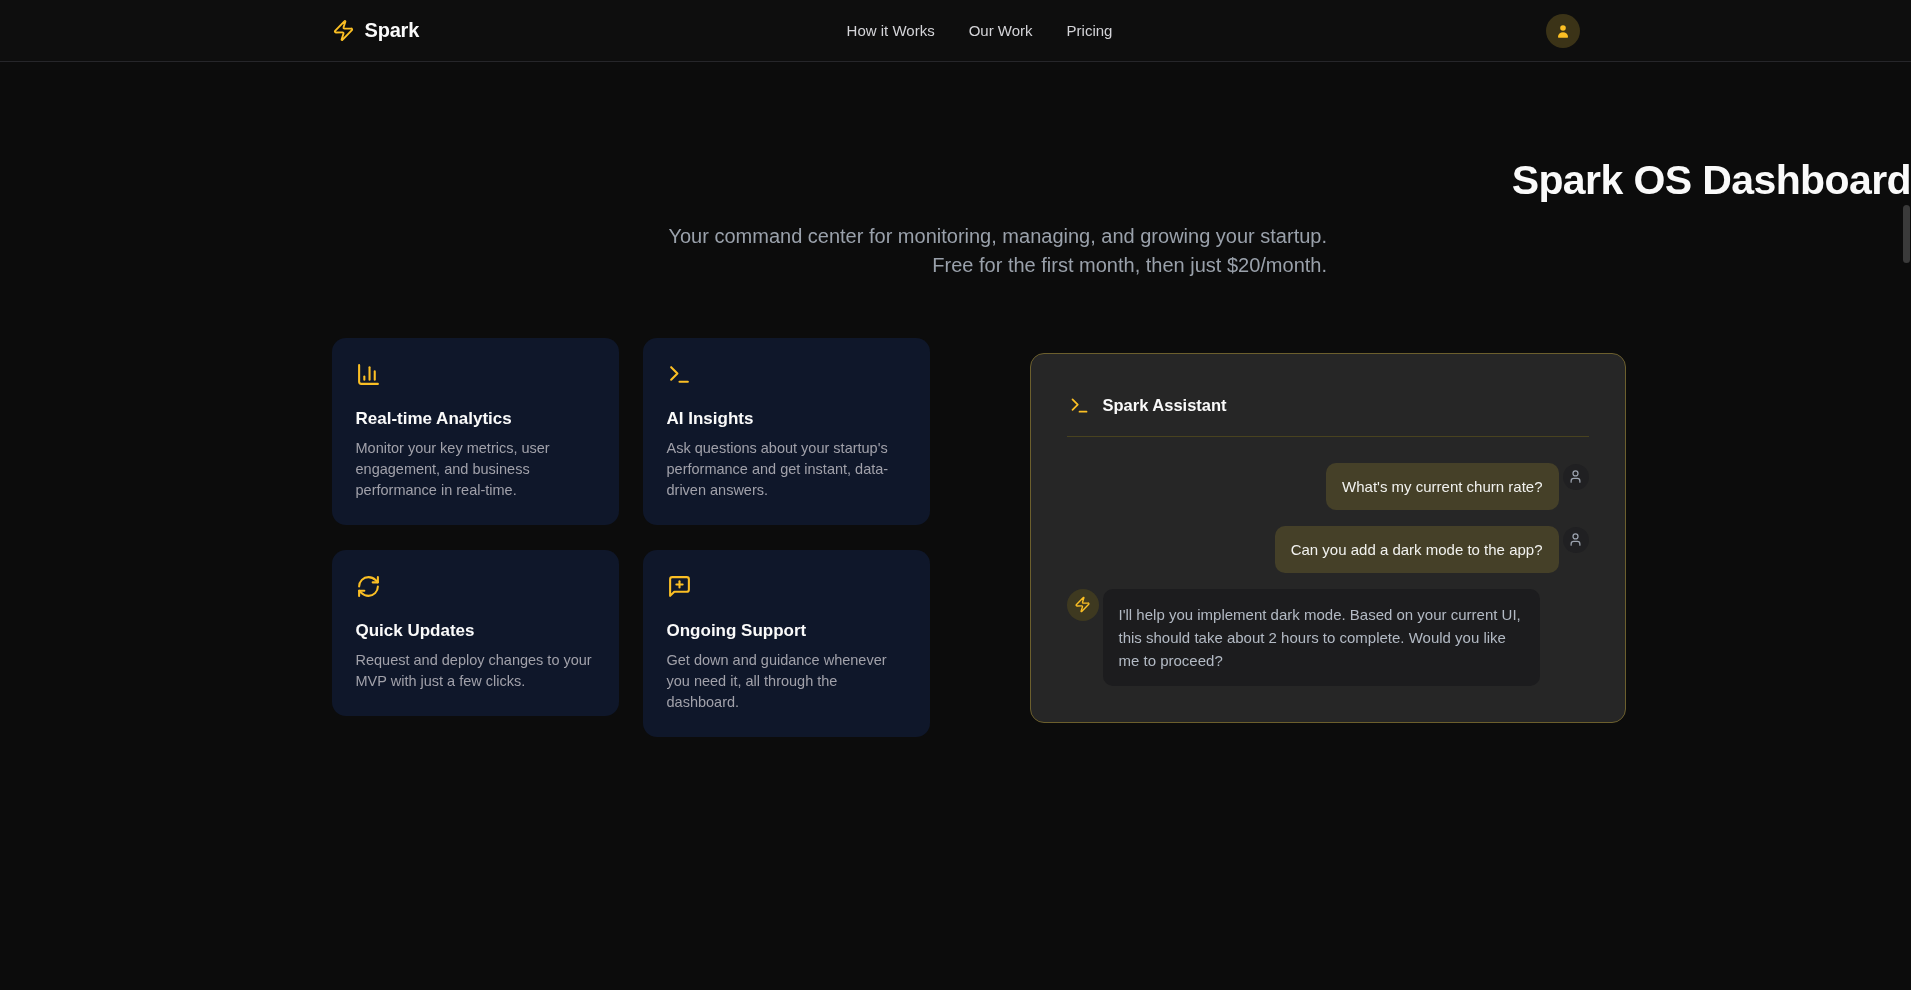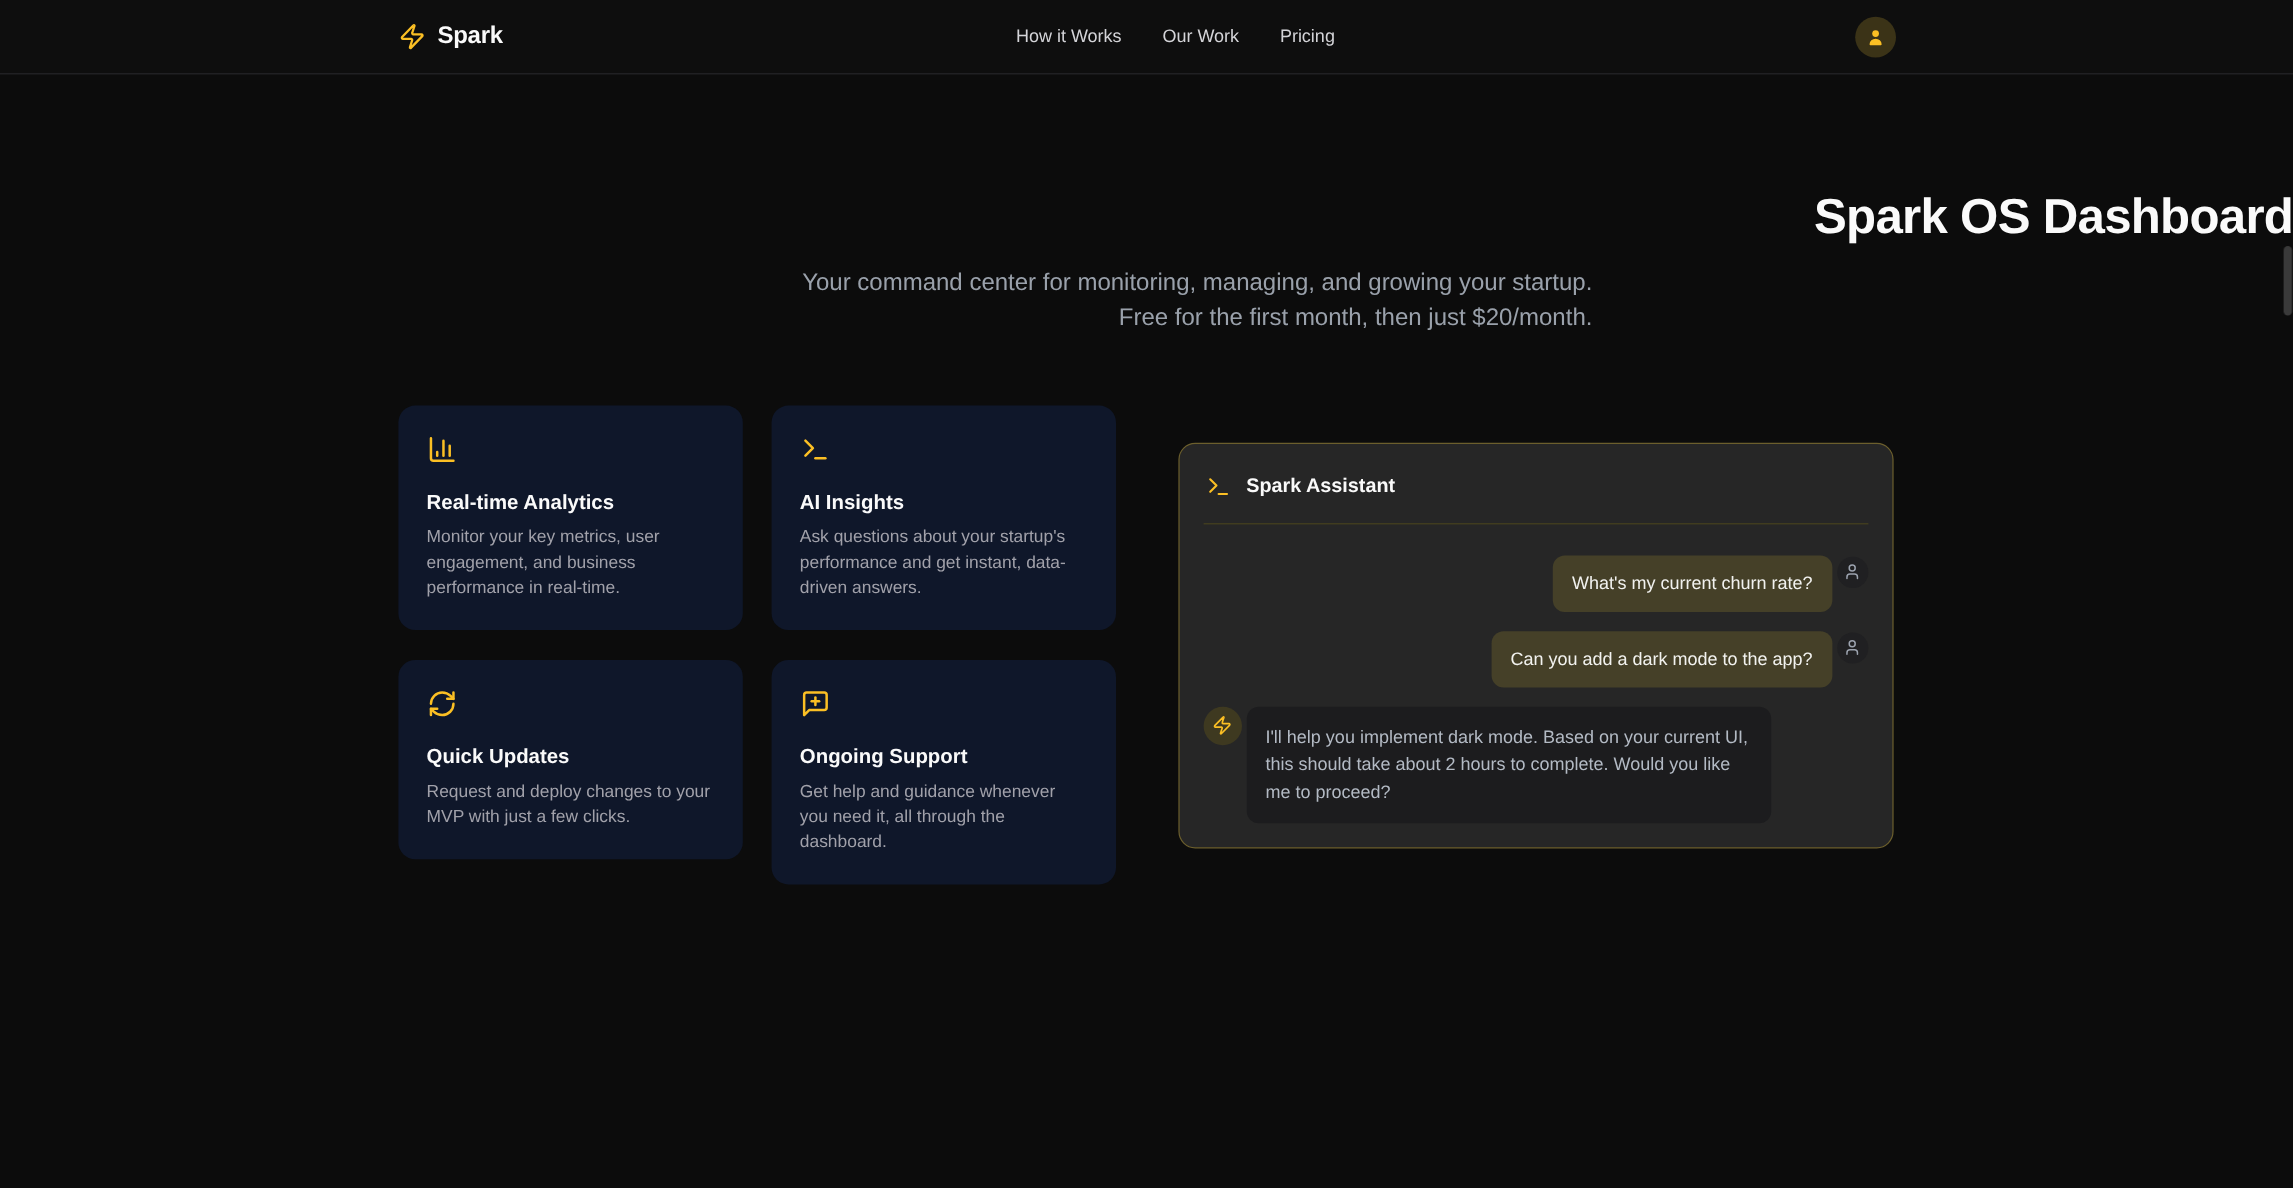--- a/index.html
+++ b/index.html
@@ -92,22 +92,23 @@
   .card-icon { width: 25px; height: 25px; color: #fbbf24; display: block; }
   .card-title { margin-top: 22px; font-size: 17px; font-weight: 700; color: #fafafa; }
   .card-desc { margin-top: 9px; font-size: 14.5px; line-height: 21px; color: #a1a1aa; }
 
   
   .panel {
     width: 596px;
     background: #262626;
     border: 1px solid #6c5f2d;
     border-radius: 14px;
-    padding: 20px;
+    padding: 36px;
     flex-shrink: 0;
+    margin-left: 48px;
   }
   .panel-header {
     display: flex;
     align-items: center;
     gap: 13px;
     padding: 5px 0 20px 2px;
     border-bottom: 1px solid #48421f;
   }
   .panel-header .term-icon { width: 21px; height: 21px; color: #fbbf24; }
   .panel-title { font-size: 16.5px; font-weight: 700; color: #fafafa; }
@@ -227,21 +228,21 @@
       </div>
 
       <div class="card">
 
         <svg class="card-icon" viewBox="0 0 24 24" fill="none" stroke="currentColor" stroke-width="2" stroke-linecap="round" stroke-linejoin="round">
           <path d="M21 15a2 2 0 0 1-2 2H7l-4 4V5a2 2 0 0 1 2-2h14a2 2 0 0 1 2 2z"></path>
           <path d="M12 7v6"></path>
           <path d="M9 10h6"></path>
         </svg>
         <h3 class="card-title">Ongoing Support</h3>
-        <p class="card-desc">Get help and guidance whenever you need it, all through the dashboard.</p>
+        <p class="card-desc">Get down and guidance whenever you need it, all through the dashboard.</p>
       </div>
     </div>
 
   <aside class="panel">
     <div class="panel-header">
       <svg class="term-icon" viewBox="0 0 24 24" fill="none" stroke="currentColor" stroke-width="2" stroke-linecap="round" stroke-linejoin="round">
           <path d="m4 17 6-6-6-6"></path>
           <path d="M12 19h8"></path>
         </svg>
       <span class="panel-title">Spark Assistant</span>

